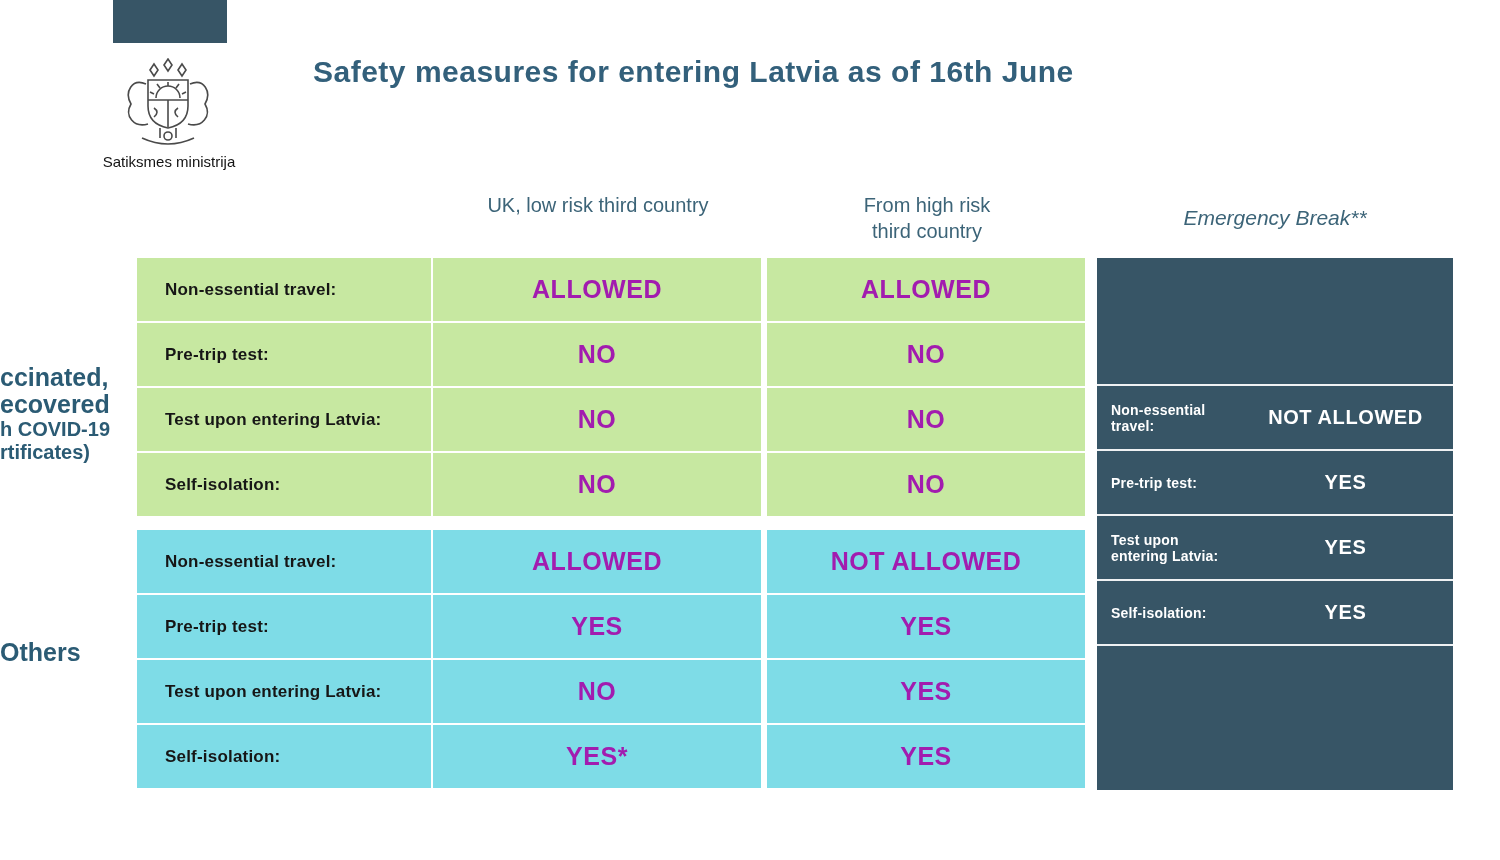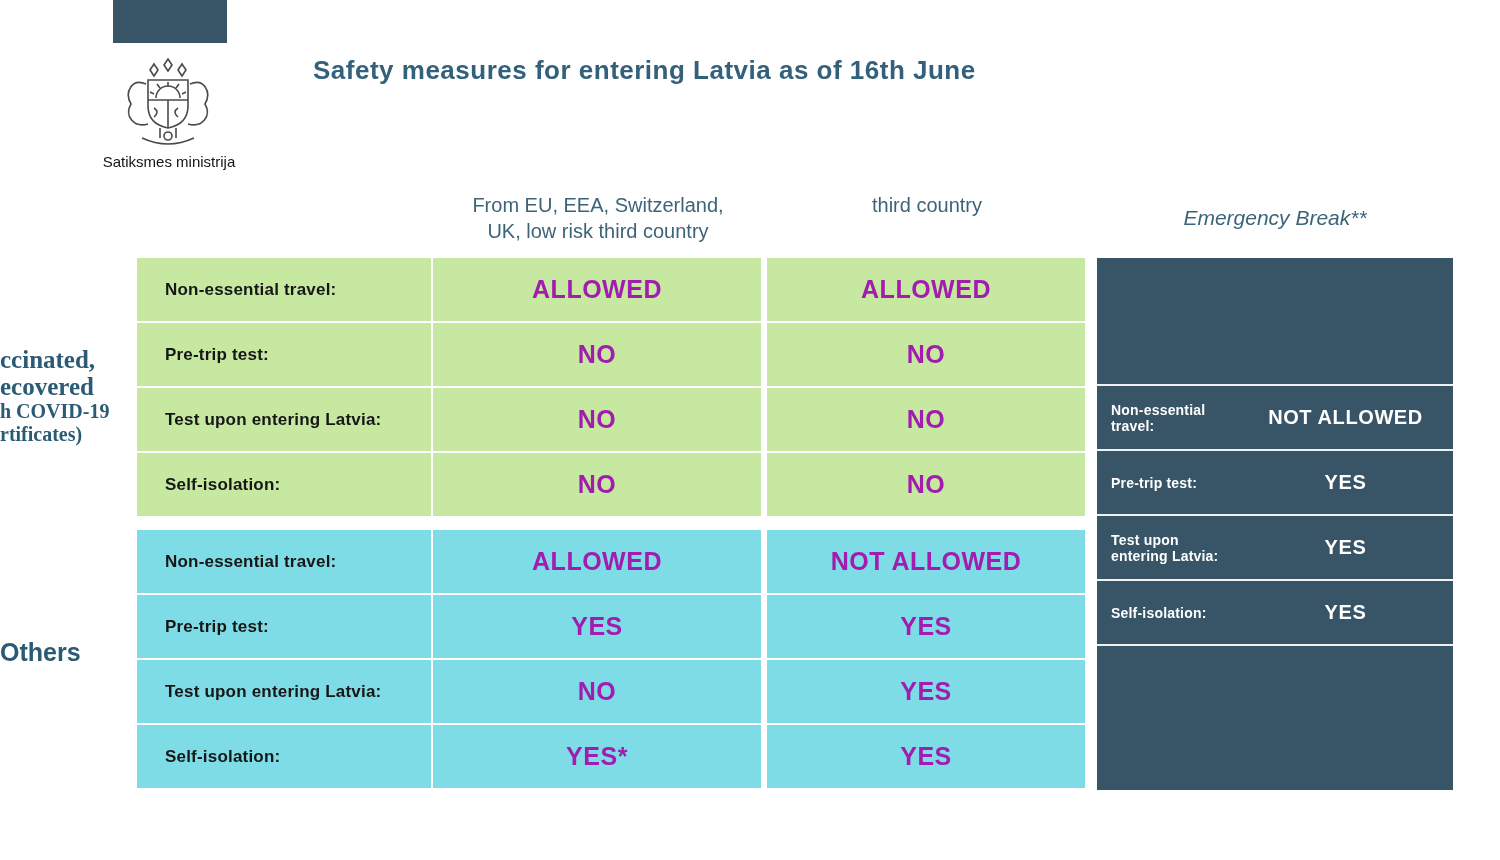--- a/index.html
+++ b/index.html
@@ -8,33 +8,33 @@
     background:#ffffff;
     font-family:"Liberation Sans", sans-serif;
   }
   .abs{position:absolute;}
 
   
   #top-rect{left:113px;top:0;width:114px;height:43px;background:#375566;}
   #coa{left:104px;top:58px;width:128px;height:96px;}
   #ministry-name{left:84px;top:153px;width:170px;text-align:center;
     font-size:15px;color:#141414;}
-  #page-title{left:313px;top:55px;font-size:26px;font-weight:bold;
+  #page-title{left:313px;top:55px;font-size:30px;font-weight:bold;
     color:#33607B;letter-spacing:.5px;white-space:nowrap;}
 
   
   .col-hdr{position:absolute;top:192px;text-align:center;font-size:20px;
     line-height:26px;color:#3C6478;}
   #hdr-low-risk{left:433px;width:330px;}
   #hdr-high-risk{left:768px;width:318px;}
   #hdr-emergency{left:1097px;top:206px;width:356px;text-align:center;
     font-style:italic;font-size:21px;color:#3C6478;position:absolute;}
 
   
-  #side-vaccinated{left:0;top:346px;color:#2B5B74;font-weight:bold;font-family:Liberation Serif, serif;}
+  #side-vaccinated{left:0;top:364px;color:#2B5B74;font-weight:bold;}
   #side-vaccinated .big{font-size:25px;line-height:27px;}
   #side-vaccinated .small{font-size:20px;line-height:23px;}
   #side-others{left:0;top:638px;font-size:25px;font-weight:bold;color:#2B5B74;}
 
   
   .measure-table{position:absolute;left:137px;display:grid;
     grid-template-columns:294px 2px 328px 6px 318px;
     grid-auto-rows:63px;row-gap:2px;}
   #table-vaccinated{top:258px;}
   #table-others{top:530px;}
@@ -79,24 +79,24 @@
     <path d="M38 80 Q64 92 90 80"></path>
     <circle cx="64" cy="78" r="4"></circle>
   </svg>
 </div>
 
 <div class="abs" id="ministry-name">Satiksmes ministrija</div>
 
 <div class="abs" id="page-title">Safety measures for entering Latvia as of 16th June</div>
 
 <div class="col-hdr" id="hdr-low-risk">
-  <div>From EU, EEA, Switzerland,</div>
   <div>UK, low risk third country</div>
 </div>
 <div class="col-hdr" id="hdr-high-risk">
+  <div>From high risk</div>
   <div>third country</div>
 </div>
 <div id="hdr-emergency">Emergency Break**</div>
 
 <div class="abs" id="side-vaccinated">
   <div class="big">ccinated,</div>
   <div class="big">ecovered</div>
   <div class="small">h COVID-19</div>
   <div class="small">rtificates)</div>
 </div>

